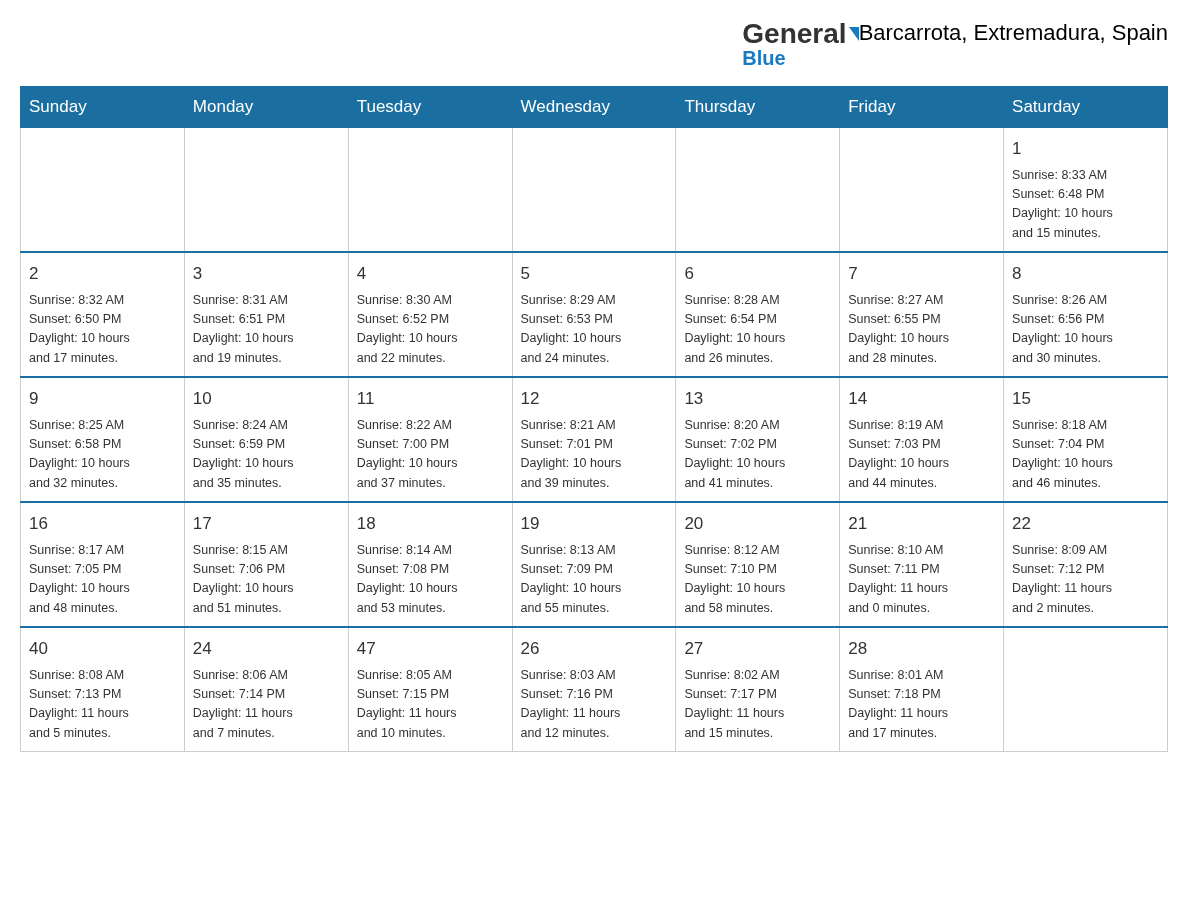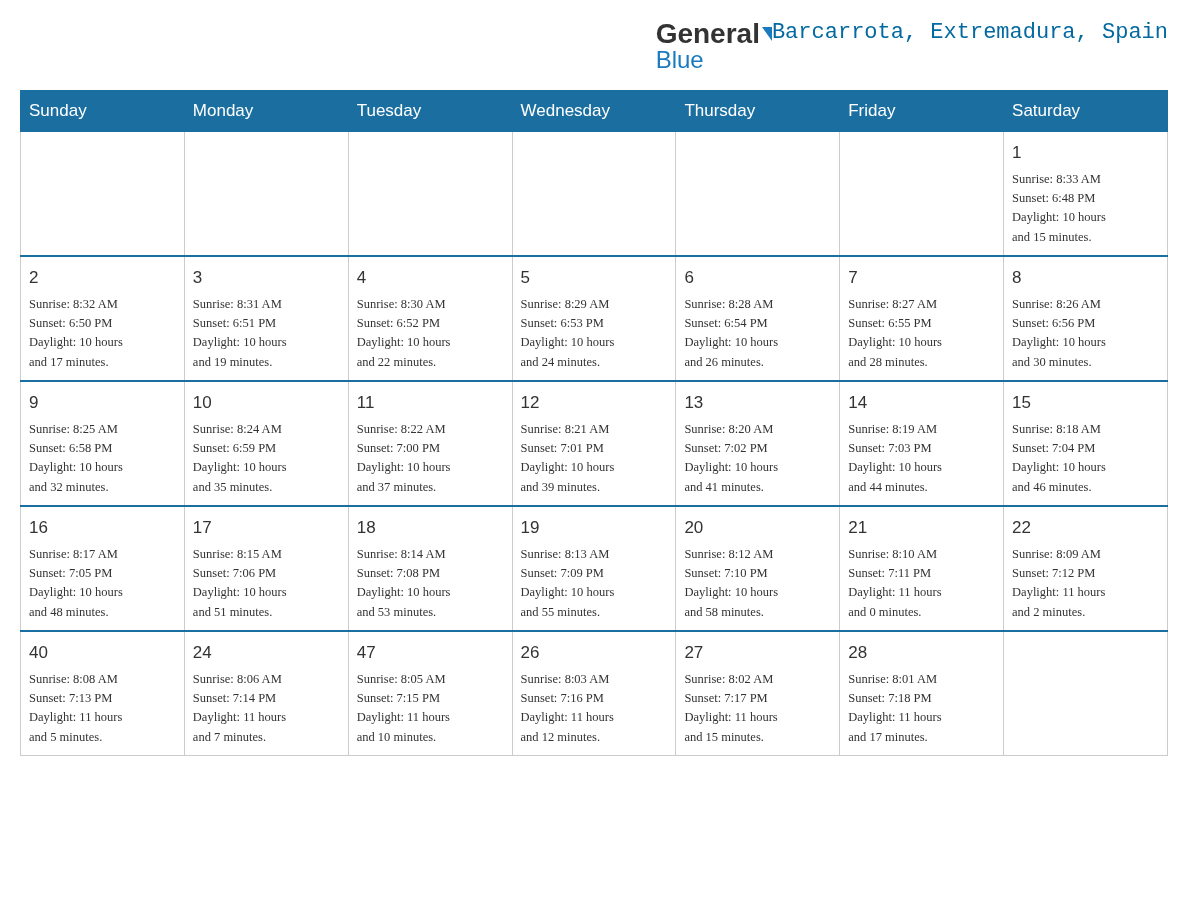--- a/index.html
+++ b/index.html
@@ -21,22 +21,22 @@
       flex-direction: column;
       align-items: flex-start;
     }
     .logo-text-general {
       font-size: 28px;
       font-weight: bold;
       color: #333;
       line-height: 1;
     }
     .logo-text-blue {
-      font-size: 24px;
-      font-weight: normal;
+      font-size: 20px;
+      font-weight: bold;
       color: #1a7abf;
       line-height: 1;
     }
     .logo-triangle {
       display: inline-block;
       width: 0;
       height: 0;
       border-left: 10px solid transparent;
       border-right: 0px solid transparent;
       border-top: 14px solid #1a7abf;
@@ -47,22 +47,21 @@
       text-align: right;
     }
     .month-title {
       font-size: 52px;
       font-weight: normal;
       color: #222;
       line-height: 1.1;
     }
     .subtitle {
       font-size: 22px;
-      color: #0369a1;
-      font-family: Liberation Mono, monospace;
+      color: #000000;
     }
     .calendar {
       width: 100%;
       border-collapse: collapse;
       margin-top: 18px;
     }
     .calendar th {
       background-color: #1a6fa0;
       color: #fff;
       padding: 10px 8px;
@@ -84,21 +83,20 @@
     .day-number {
       font-size: 17px;
       font-weight: normal;
       display: block;
       margin-bottom: 4px;
     }
     .day-info {
       font-size: 12.5px;
       color: #333;
       line-height: 1.55;
-      font-family: Liberation Serif, serif;
     }
     .empty-cell {
       background: #fff;
     }
     .row-border td {
       border-top: 2px solid #1a6fa0;
     }
   </style>
 </head>
 <body>

